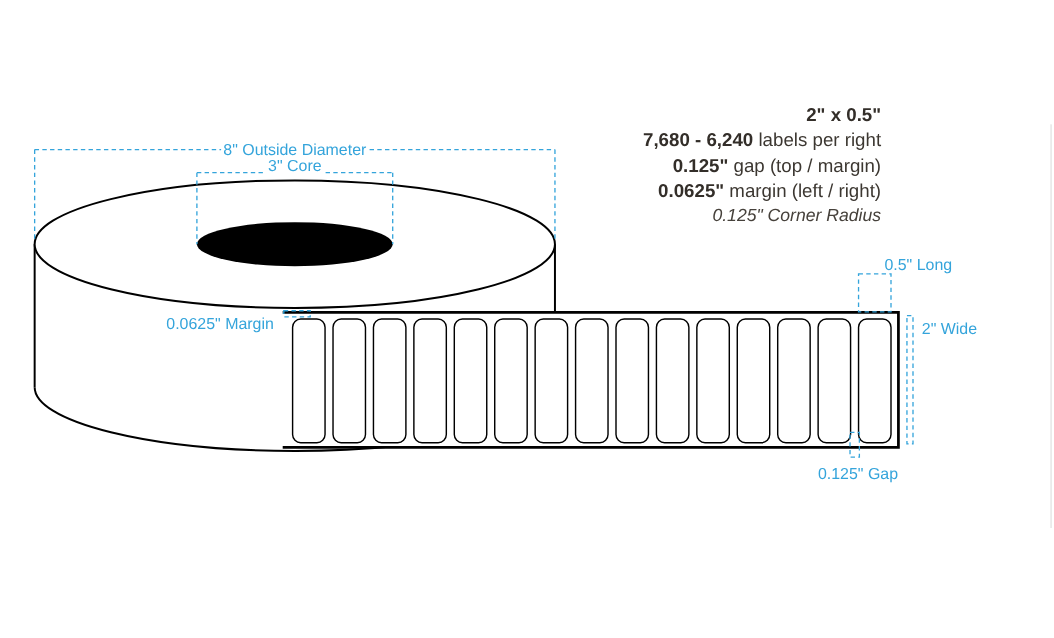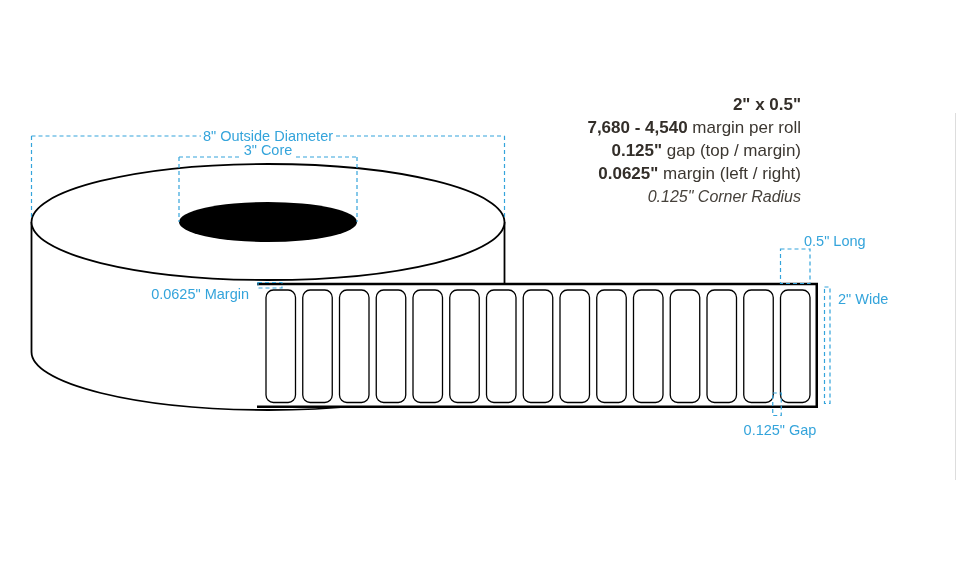--- a/index.html
+++ b/index.html
@@ -68,20 +68,20 @@
       <text x="268" y="155" text-anchor="middle">3" Core</text>
       <text x="249" y="299" text-anchor="end">0.0625" Margin</text>
       <text x="804" y="245.5">0.5" Long</text>
       <text x="838" y="303.5">2" Wide</text>
       <text x="780" y="435" text-anchor="middle">0.125" Gap</text>
     </g>
   </svg>
 
   <div class="specs">
     <div><span class="num">2" x 0.5"</span></div>
-    <div><span class="num">7,680 - 4,540</span><span> margin per roll</span></div>
+    <div><span class="num">7,680 - 6,240</span><span> labels per right</span></div>
     <div><span class="num">0.125"</span><span> gap (top / margin)</span></div>
     <div><span class="num">0.0625"</span><span> margin (left / right)</span></div>
     <div class="italic-line">0.125" Corner Radius</div>
   </div>
 
   <div class="col-divider"></div>
 </div>
 
 </body></html>

